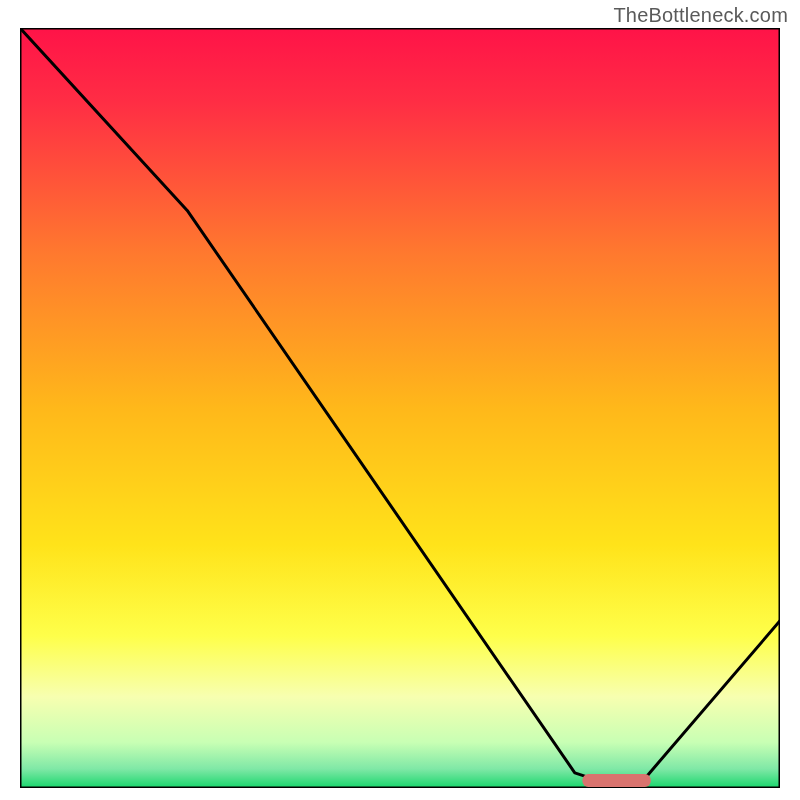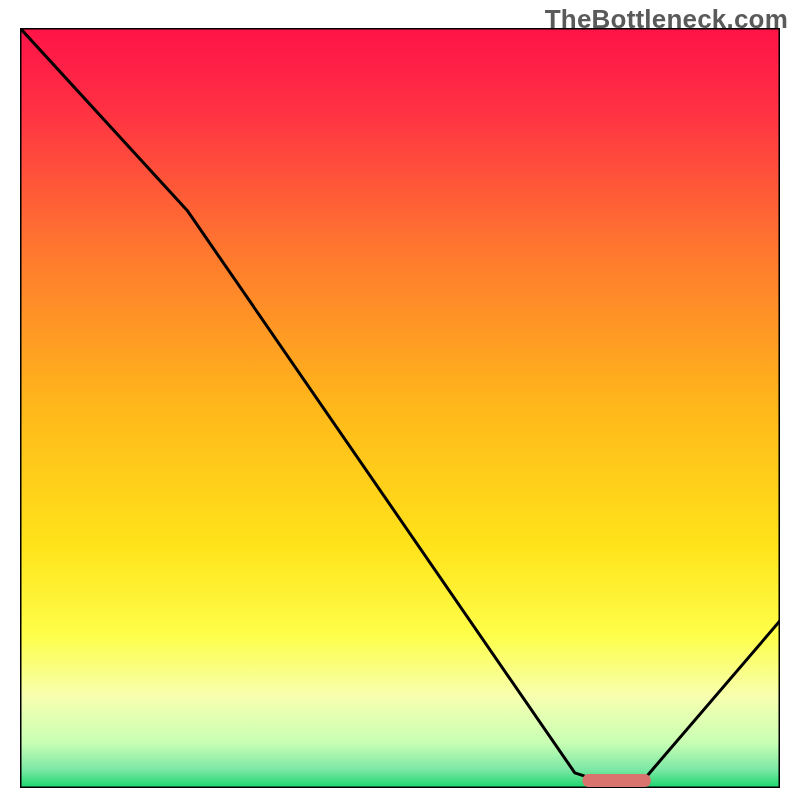--- a/index.html
+++ b/index.html
@@ -12,22 +12,22 @@
   }
   .wrap {
     position: relative;
     width: 800px;
     height: 800px;
   }
   .watermark {
     position: absolute;
     top: 4px;
     right: 12px;
-    font-size: 26px;
-    font-weight: 700;
+    font-size: 20px;
+    font-weight: 400;
     color: #5a5a5a;
     letter-spacing: 0.2px;
   }
   .plot {
     position: absolute;
     left: 20px;
     top: 28px;
     width: 760px;
     height: 760px;
   }

